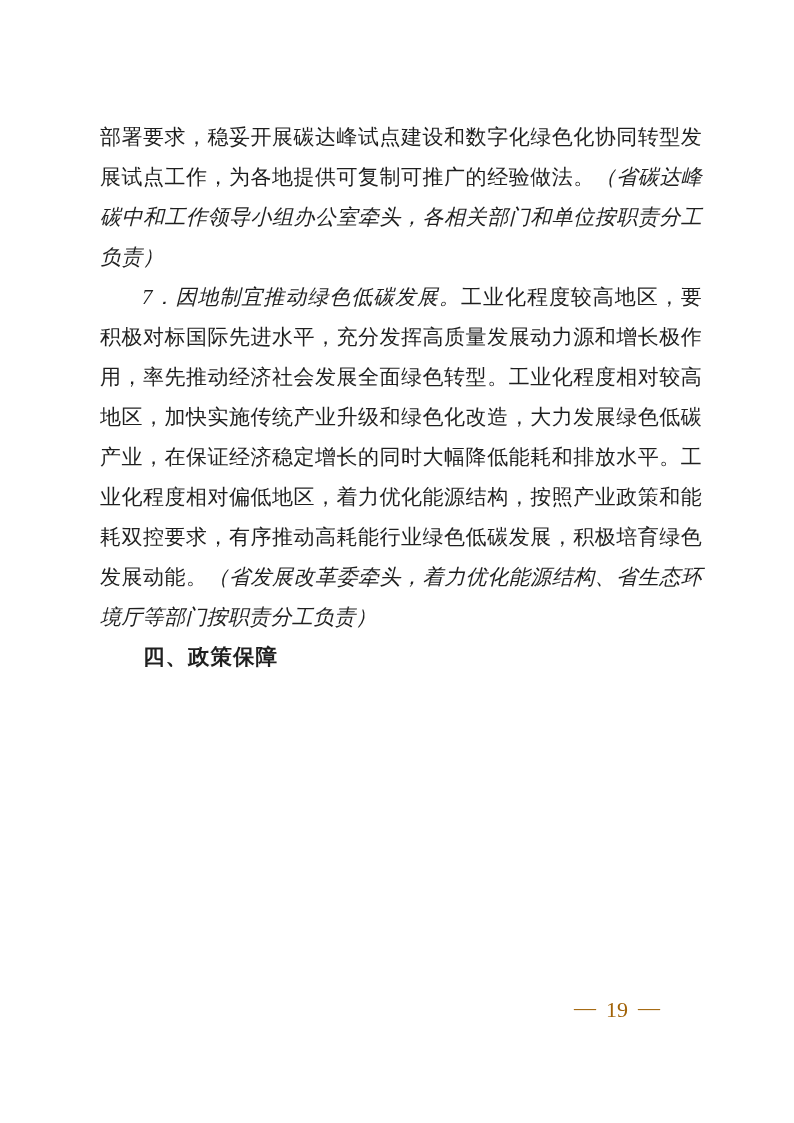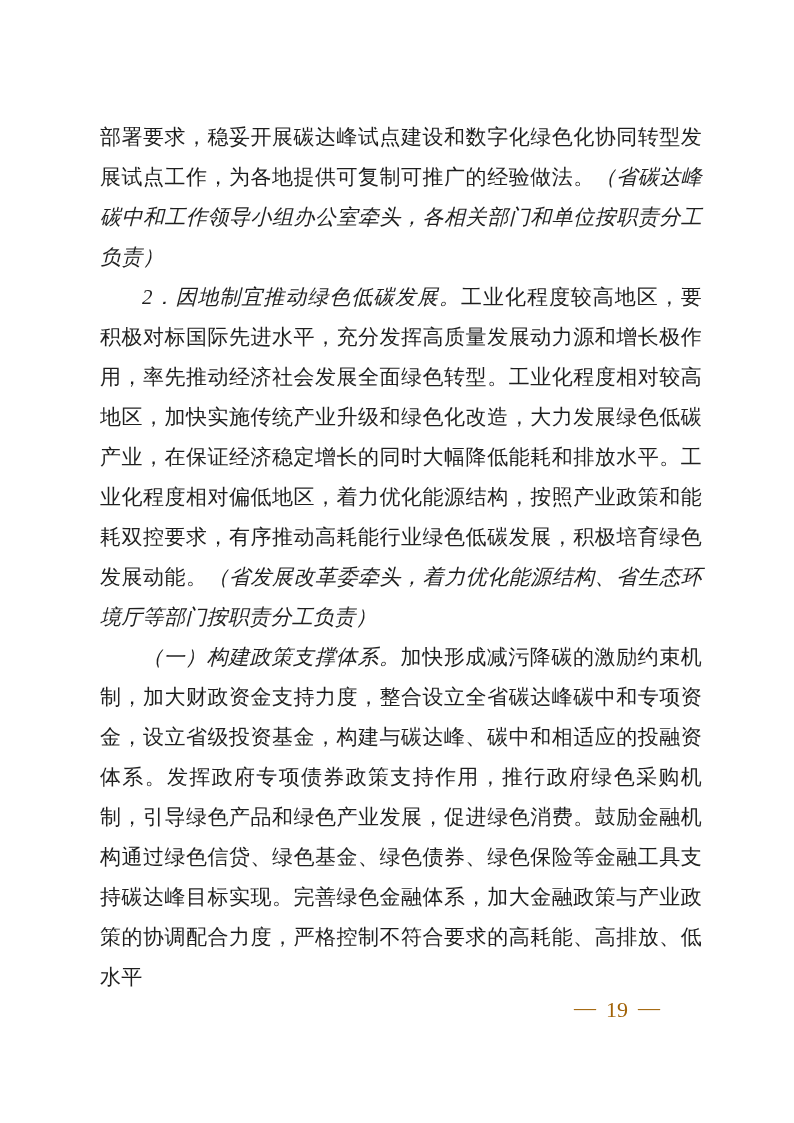--- a/index.html
+++ b/index.html
@@ -63,26 +63,24 @@
 <body>
 
 <div class="page">
   <div class="content">
 
     <p class="para">
       <span>部署要求，稳妥开展碳达峰试点建设和数字化绿色化协同转型发展试点工作，为各地提供可复制可推广的经验做法。</span><span class="kaiti">（省碳达峰碳中和工作领导小组办公室牵头，各相关部门和单位按职责分工负责）</span>
     </p>
 
     <p class="para indent">
-      <span class="kaiti">2．因地制宜推动绿色低碳发展。</span><span>工业化程度较高地区，要积极对标国际先进水平，充分发挥高质量发展动力源和增长极作用，率先推动经济社会发展全面绿色转型。工业化程度相对较高地区，加快实施传统产业升级和绿色化改造，大力发展绿色低碳产业，在保证经济稳定增长的同时大幅降低能耗和排放水平。工业化程度相对偏低地区，着力优化能源结构，按照产业政策和能耗双控要求，有序推动高耗能行业绿色低碳发展，积极培育绿色发展动能。</span><span class="kaiti">（省发展改革委牵头，着力优化能源结构、省生态环境厅等部门按职责分工负责）</span>
+      <span class="kaiti">7．因地制宜推动绿色低碳发展。</span><span>工业化程度较高地区，要积极对标国际先进水平，充分发挥高质量发展动力源和增长极作用，率先推动经济社会发展全面绿色转型。工业化程度相对较高地区，加快实施传统产业升级和绿色化改造，大力发展绿色低碳产业，在保证经济稳定增长的同时大幅降低能耗和排放水平。工业化程度相对偏低地区，着力优化能源结构，按照产业政策和能耗双控要求，有序推动高耗能行业绿色低碳发展，积极培育绿色发展动能。</span><span class="kaiti">（省发展改革委牵头，着力优化能源结构、省生态环境厅等部门按职责分工负责）</span>
     </p>
 
+    <h2 class="section-heading">四、政策保障</h2>
 
-    <p class="para indent">
-      <span class="kaiti">（一）构建政策支撑体系。</span><span>加快形成减污降碳的激励约束机制，加大财政资金支持力度，整合设立全省碳达峰碳中和专项资金，设立省级投资基金，构建与碳达峰、碳中和相适应的投融资体系。发挥政府专项债券政策支持作用，推行政府绿色采购机制，引导绿色产品和绿色产业发展，促进绿色消费。鼓励金融机构通过绿色信贷、绿色基金、绿色债券、绿色保险等金融工具支持碳达峰目标实现。完善绿色金融体系，加大金融政策与产业政策的协调配合力度，严格控制不符合要求的高耗能、高排放、低水平</span>
-    </p>
 
   </div>
 
   <div class="page-footer">
     <span class="dash">—</span><span>19</span><span class="dash">—</span>
   </div>
 </div>
 
 </body></html>

